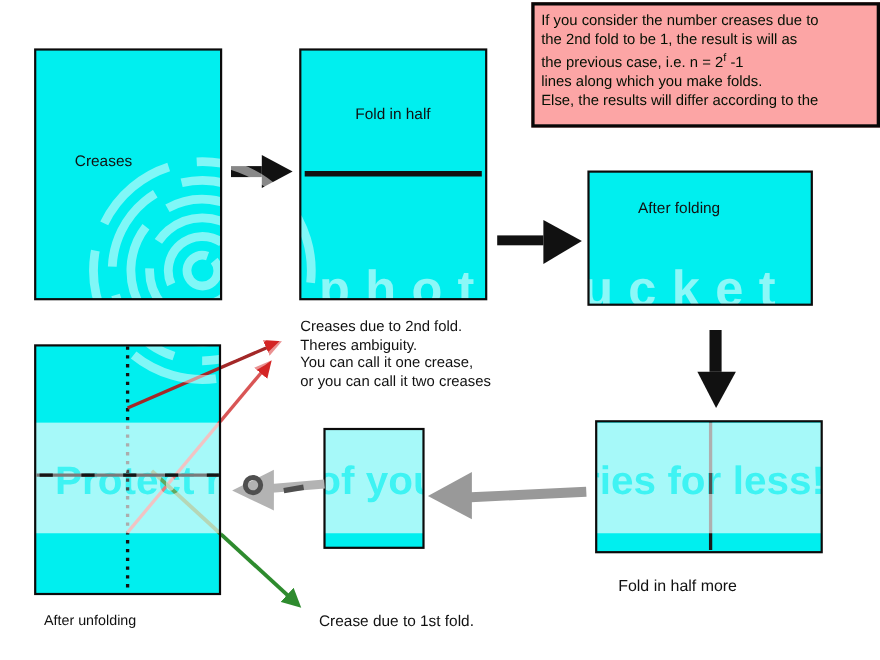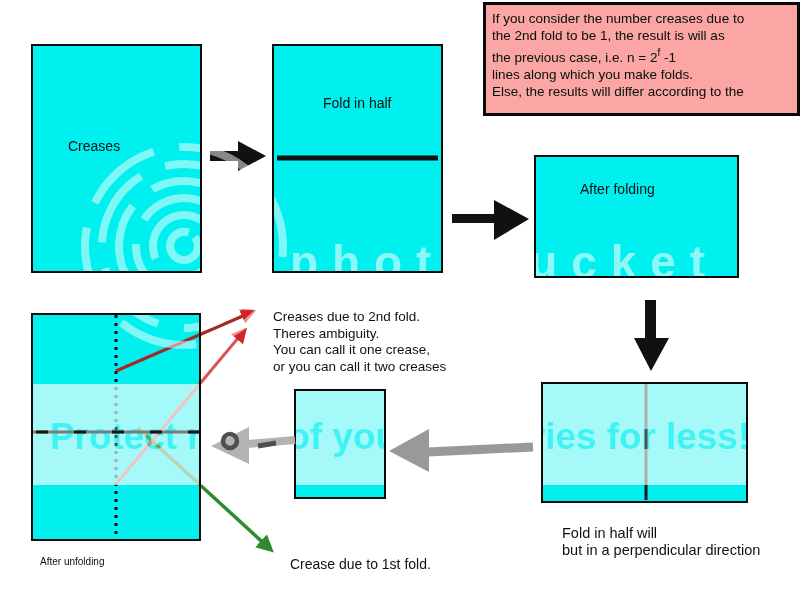--- a/index.html
+++ b/index.html
@@ -4,21 +4,21 @@
 <style>
   html,body{margin:0;padding:0;background:#fff;}
   .canvas{position:relative;width:800px;height:600px;background:#ffffff;overflow:hidden;
           font-family:"Liberation Sans","DejaVu Sans",sans-serif;color:#111;}
   .canvas svg{position:absolute;left:0;top:0;}
   .label{position:absolute;font-size:14px;color:#111;white-space:nowrap;}
   .infobox{position:absolute;left:483px;top:2px;width:317px;height:114px;box-sizing:border-box;
            background:#fca5a5;border:3px solid #070707;padding:5px 0 0 6px;
            font-size:13.5px;line-height:17px;color:#031003;}
   .infobox sup{font-size:10px;}
-  .creases-note{position:absolute;left:273px;top:289px;font-size:13.5px;line-height:16.5px;color:#111;margin-top:20px;}
+  .creases-note{position:absolute;left:273px;top:289px;font-size:13.5px;line-height:16.5px;color:#111;}
   .fold-again{position:absolute;left:562px;top:525px;font-size:14.5px;line-height:17px;color:#111;}
 </style>
 </head>
 <body>
 
 <div class="canvas">
 
   <svg width="800" height="600" viewBox="0 0 800 600">
     <defs>
       <marker id="m-red" viewBox="0 0 10 10" refX="7" refY="5" markerWidth="5.2" markerHeight="5.2" orient="auto-start-reverse">
@@ -106,25 +106,24 @@
     <div>If you consider the number creases due to</div>
     <div>the 2nd fold to be 1, the result is will as</div>
     <div><span>the previous case, i.e.  n = 2</span><sup>f</sup><span> -1</span></div>
     <div>lines along which you make folds.</div>
     <div>Else, the results will differ according to the</div>
   </div>
 
   <div class="label" style="left:68px;top:138px;">Creases</div>
   <div class="label" style="left:323px;top:95px;">Fold in half</div>
   <div class="label" style="left:580px;top:181px;">After folding</div>
-  <div class="label" style="left:40px;top:556px;font-size:10px;">After unfolding</div>
+  <div class="label" style="left:40px;top:556px;font-size:13px;">After unfolding</div>
 
   <div class="fold-again">
-    <div>Fold in half will</div>
-    <div>but in a perpendicular direction</div>
+    <div>Fold in half more</div>
   </div>
 
   <div class="creases-note">
     <div>Creases due to 2nd fold.</div>
     <div>Theres ambiguity.</div>
     <div>You can call it one crease,</div>
     <div>or you can call it two creases</div>
   </div>
 
   <div class="label" style="left:290px;top:556px;">Crease due to 1st fold.</div>

